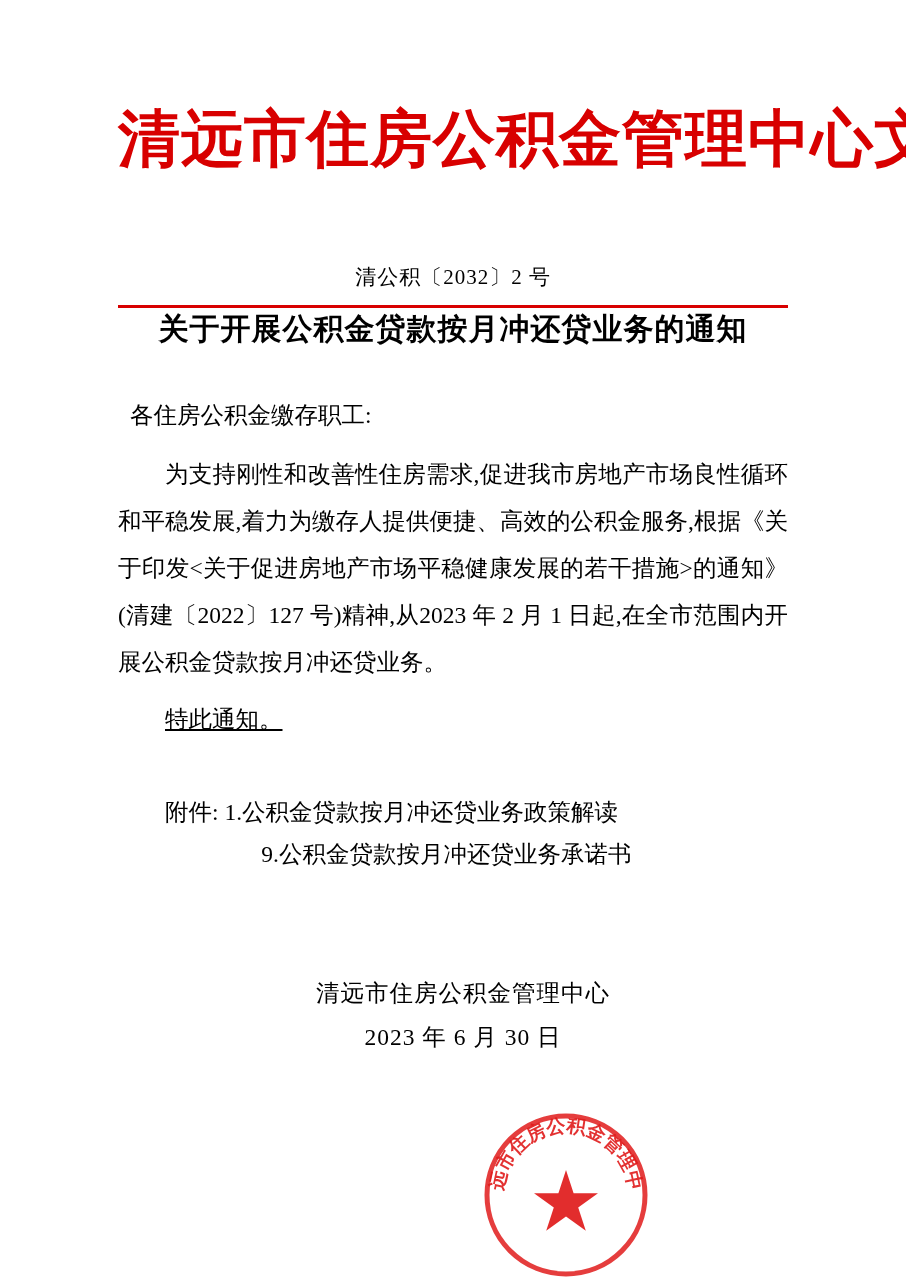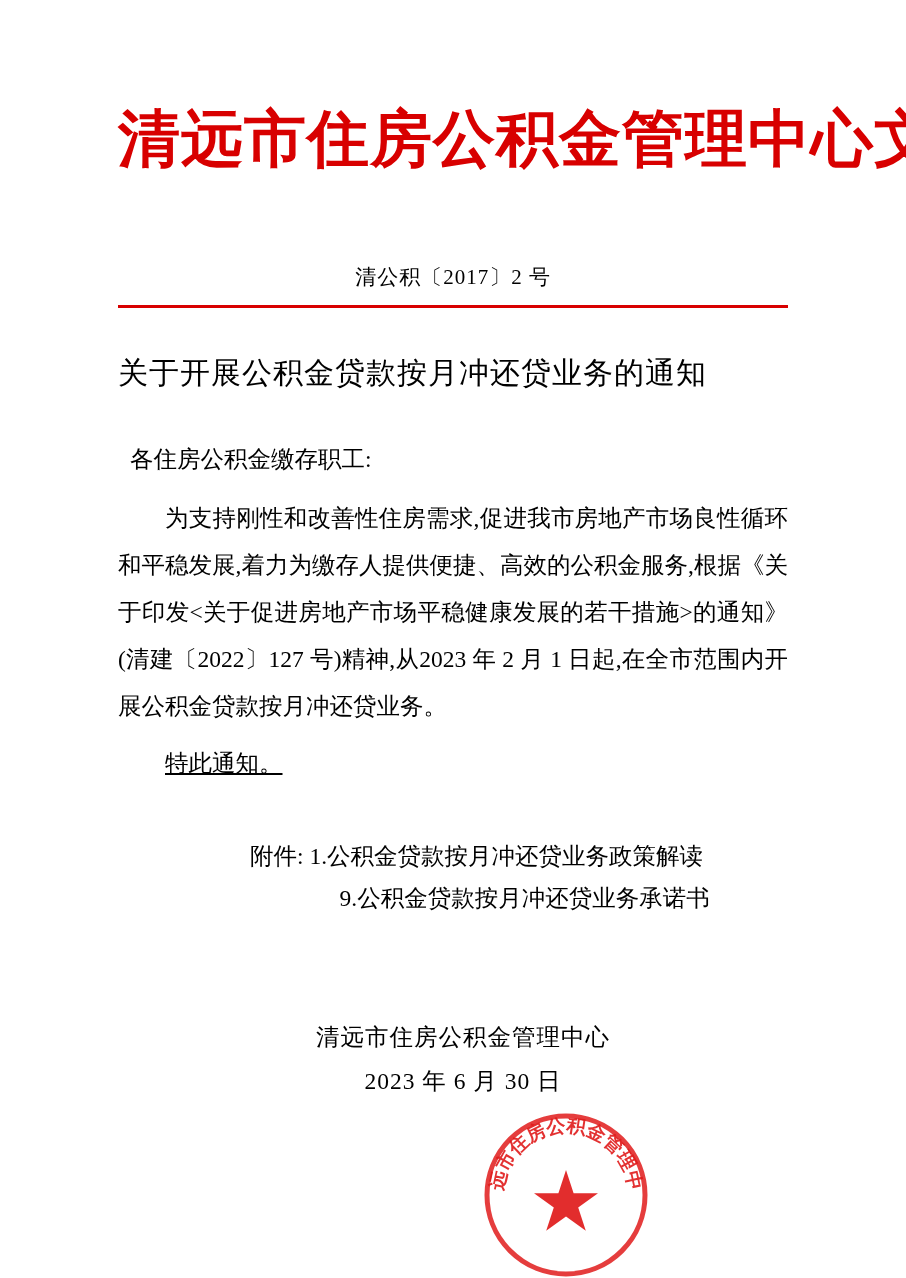--- a/index.html
+++ b/index.html
@@ -49,23 +49,23 @@
 
   .red-rule {
     margin-top: 14px;
     height: 3px;
     background: #d80000;
     width: 100%;
   }
 
   
   .doc-title {
-    margin-top: 44px;
+    text-align: center;
     font-size: 30px;
-    font-weight: normal;
+    font-weight: bold;
     letter-spacing: 1px;
     line-height: 1.4;
   }
 
   
   .body-block {
     margin-top: 42px;
     font-size: 23.5px;
     line-height: 47px;
     text-align: justify;
@@ -82,21 +82,20 @@
     margin-top: 10px;
     text-decoration: underline;
   }
 
   
   .attachments {
     margin-top: 48px;
     font-size: 23.5px;
     line-height: 42px;
     padding-left: 2em;
-    text-align: center;
   }
   .attach-line {
     white-space: nowrap;
   }
   .attach-line.indent {
     padding-left: 4.1em;
   }
 
   
   .signature {
@@ -128,21 +127,21 @@
 </style>
 </head>
 <body>
 
 <div class="page">
 
   <div class="masthead">
     <div class="masthead-title">清远市住房公积金管理中心文件</div>
   </div>
 
-  <div class="doc-number">清公积〔2017〕2 号</div>
+  <div class="doc-number">清公积〔2032〕2 号</div>
 
   <div class="red-rule"></div>
 
   <div class="doc-title">关于开展公积金贷款按月冲还贷业务的通知</div>
 
   <div class="body-block">
     <p class="salutation">各住房公积金缴存职工:</p>
     <p class="para">为支持刚性和改善性住房需求,促进我市房地产市场良性循环和平稳发展,着力为缴存人提供便捷、高效的公积金服务,根据《关于印发&lt;关于促进房地产市场平稳健康发展的若干措施&gt;的通知》(清建〔2022〕127 号)精神,从2023 年 2 月 1 日起,在全市范围内开展公积金贷款按月冲还贷业务。</p>
     <p class="para para-spaced">特此通知。</p>
   </div>

